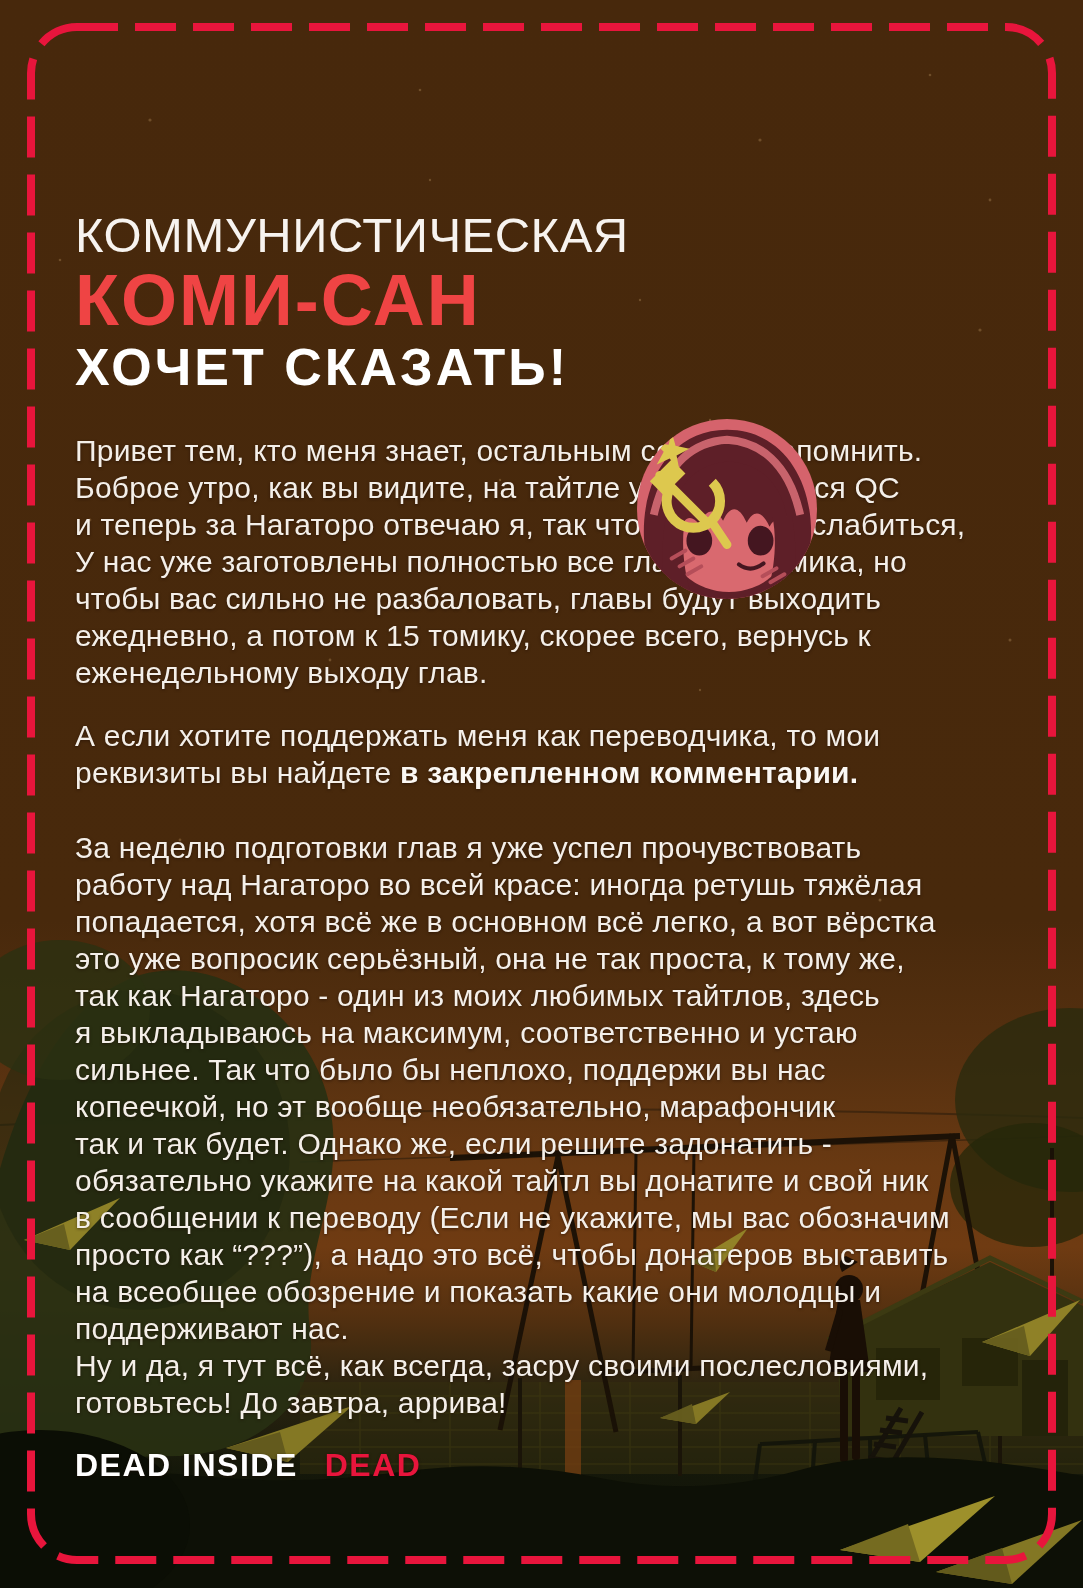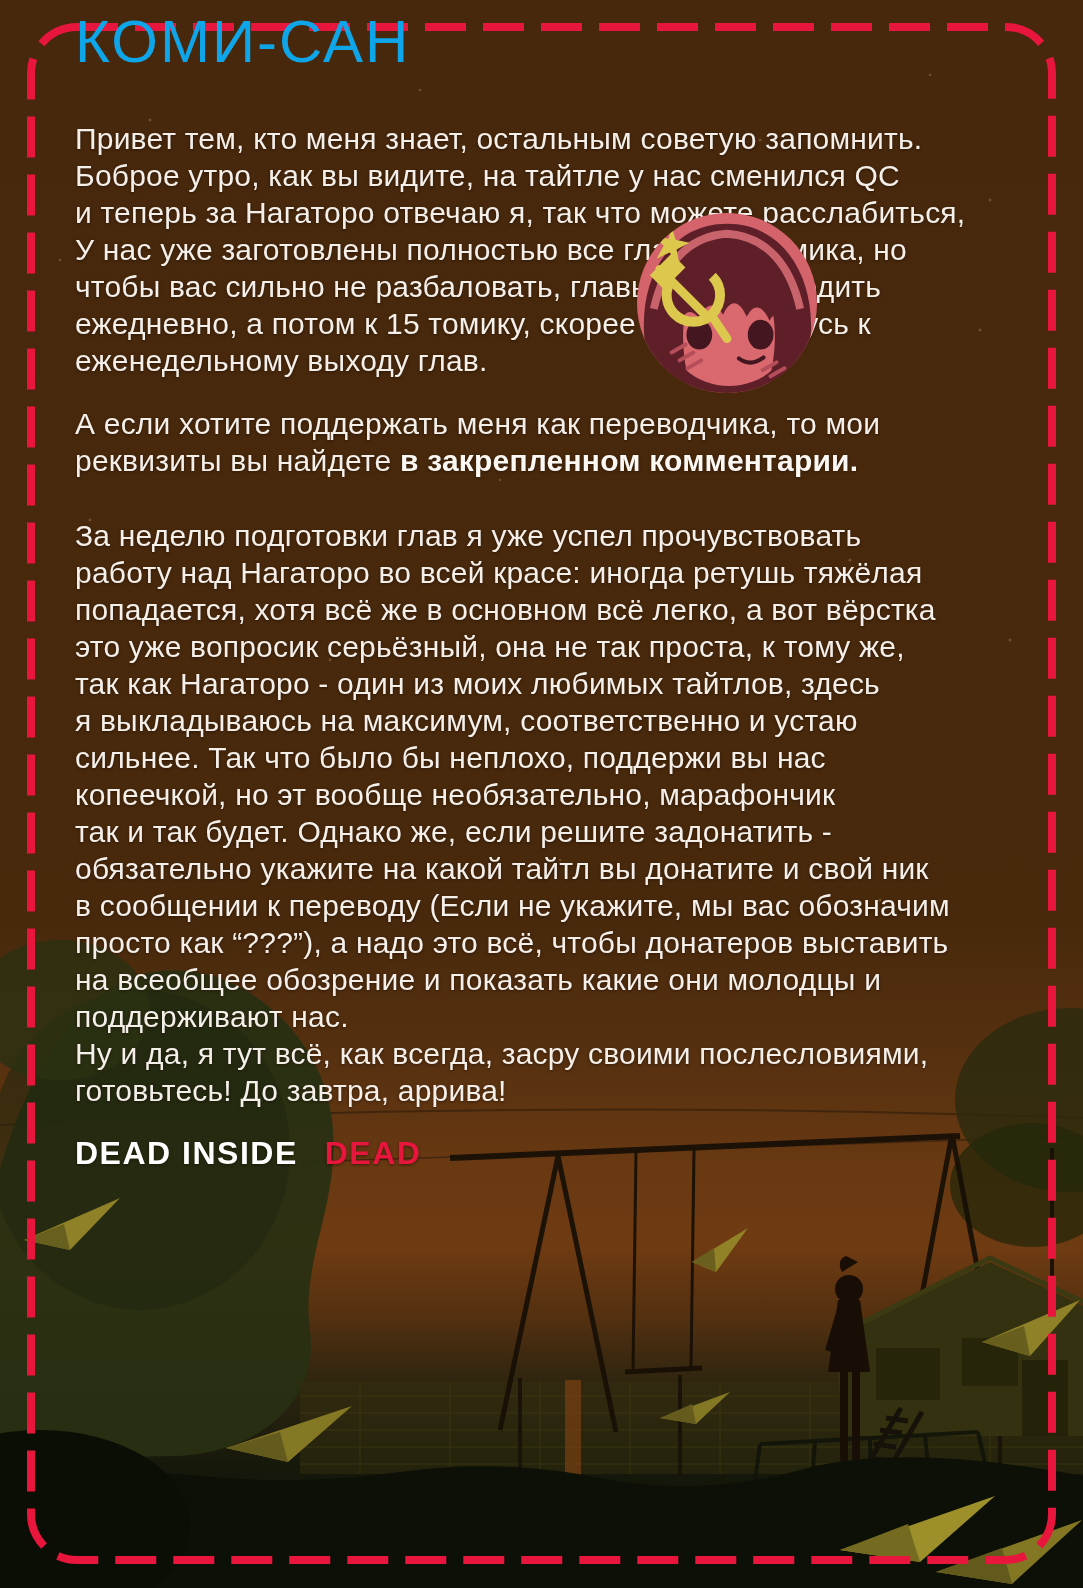--- a/index.html
+++ b/index.html
@@ -5,21 +5,21 @@
   html,body{margin:0;padding:0;background:#2a1706;}
   .page{
     position:relative;width:1083px;height:1588px;overflow:hidden;
     background:#47280c;
     font-family:"Liberation Sans","DejaVu Sans",sans-serif;
     -webkit-font-smoothing:antialiased;
   }
   .scene,.dash-border{position:absolute;inset:0;width:1083px;height:1588px;display:block;}
   .content{position:absolute;left:75px;top:0;width:948px;color:#f4efe9;}
   .t1{margin-top:212px;font-size:49px;line-height:46px;font-weight:400;letter-spacing:.5px;color:#f7f3ef;}
-  .t2{margin-top:6px;font-size:60px;line-height:72px;font-weight:400;letter-spacing:2px;color:#0ea5e9;}
+  .t2{margin-top:6px;font-size:72px;line-height:72px;font-weight:700;letter-spacing:2px;color:#ef4444;}
   .t3{margin-top:8px;font-size:52px;line-height:46px;font-weight:700;letter-spacing:3px;color:#ffffff;}
   .avatar{position:absolute;left:561px;top:206px;width:182px;height:182px;}
   .avatar svg{display:block;width:182px;height:182px;}
   .para{
     margin:38px 0 0 0;font-size:30px;line-height:37px;font-weight:400;
     letter-spacing:.2px;white-space:pre-line;color:#f4efe9;
     text-shadow:0 1px 3px rgba(25,10,0,.55);
   }
   .para.first{margin-top:42px;}
   .para.support{margin-top:26px;}
@@ -172,21 +172,23 @@
     </g>
   </svg>
 
   <svg class="dash-border" viewBox="0 0 1083 1588" aria-hidden="true">
     <rect x="31" y="27" width="1021" height="1533" rx="46" fill="none" stroke="#e8153c" stroke-width="8" stroke-dasharray="41 17"></rect>
   </svg>
 
   <div class="content">
 
     <header style="position:relative;">
+      <div class="t1">КОММУНИСТИЧЕСКАЯ</div>
       <div class="t2">КОМИ-САН</div>
+      <div class="t3">ХОЧЕТ СКАЗАТЬ!</div>
 
       <div class="avatar">
         <svg viewBox="0 0 184 184" aria-hidden="true">
           <defs>
               <clipPath id="av">
                 <circle cx="92" cy="92" r="91"></circle>
               </clipPath>
             </defs>
           <g clip-path="url(#av)">
             <rect width="184" height="184" fill="#d5636c"></rect>

